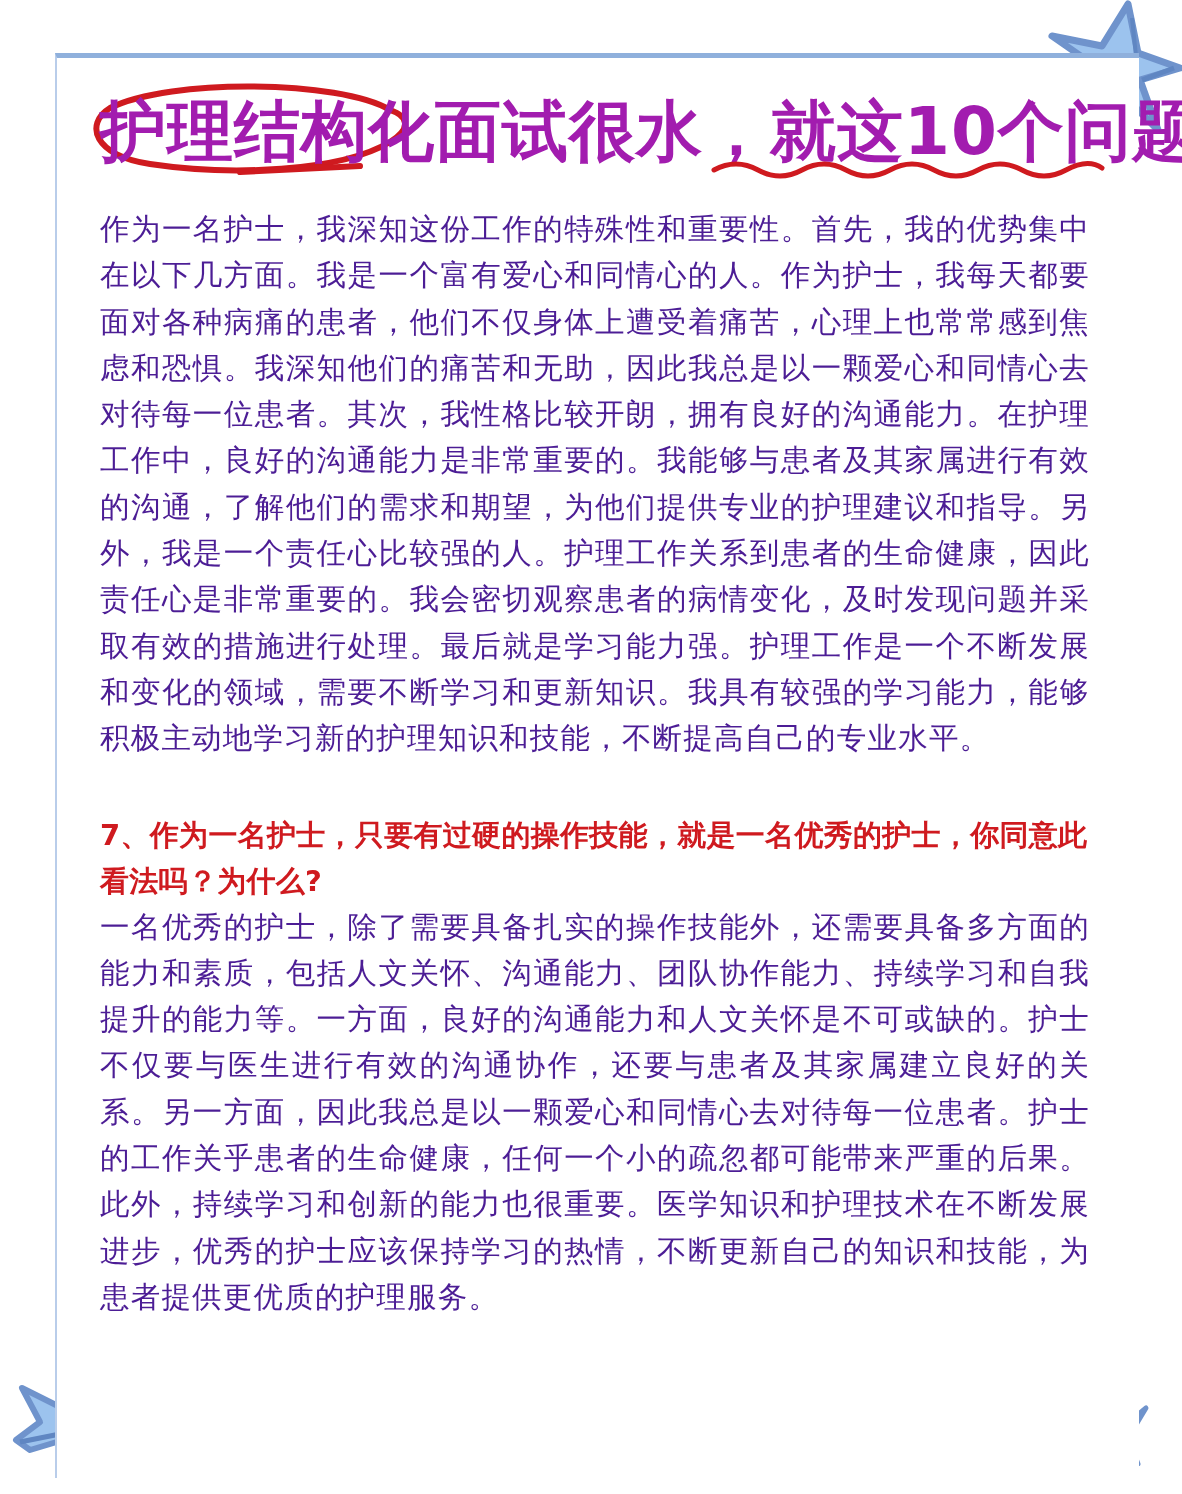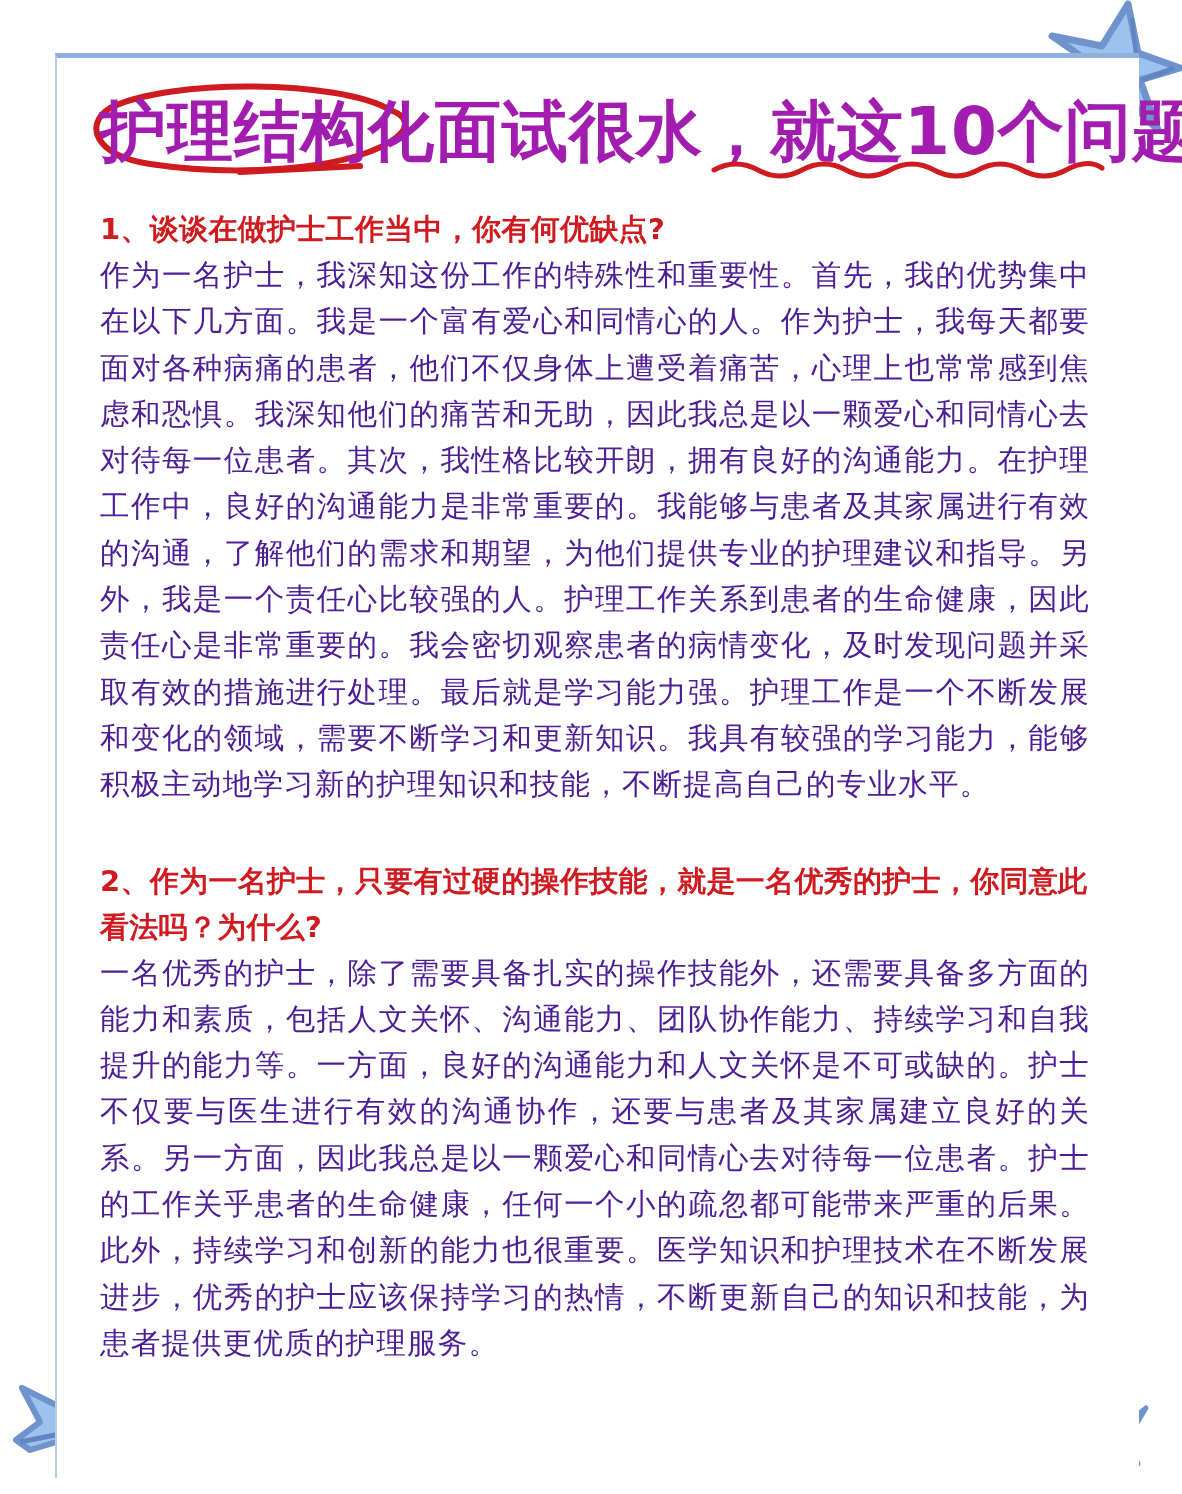--- a/index.html
+++ b/index.html
@@ -69,21 +69,20 @@
   <div class="title">
     <span class="part">护理结构化</span><span class="part">面试很水，</span><span class="part">就这10个问题</span>
   </div>
   <svg class="wave-svg" width="400" height="30" viewBox="0 0 400 30">
     <path d="M4,16 Q26,4 48,16 T92,16 T136,16 T180,16 T224,16 T268,16 T312,16 T356,16 T392,14" fill="none" stroke="#cf1a1f" stroke-width="5" stroke-linecap="round"></path>
   </svg>
 </div>
 
 <div class="content">
   <section>
-    <p class="q">1、谈谈在做护士工作当中，你有何优缺点?</p>
     <p class="a">作为一名护士，我深知这份工作的特殊性和重要性。首先，我的优势集中在以下几方面。我是一个富有爱心和同情心的人。作为护士，我每天都要面对各种病痛的患者，他们不仅身体上遭受着痛苦，心理上也常常感到焦虑和恐惧。我深知他们的痛苦和无助，因此我总是以一颗爱心和同情心去对待每一位患者。其次，我性格比较开朗，拥有良好的沟通能力。在护理工作中，良好的沟通能力是非常重要的。我能够与患者及其家属进行有效的沟通，了解他们的需求和期望，为他们提供专业的护理建议和指导。另外，我是一个责任心比较强的人。护理工作关系到患者的生命健康，因此责任心是非常重要的。我会密切观察患者的病情变化，及时发现问题并采取有效的措施进行处理。最后就是学习能力强。护理工作是一个不断发展和变化的领域，需要不断学习和更新知识。我具有较强的学习能力，能够积极主动地学习新的护理知识和技能，不断提高自己的专业水平。</p>
   </section>
   <div class="gap"></div>
   <section>
-    <p class="q">2、作为一名护士，只要有过硬的操作技能，就是一名优秀的护士，你同意此看法吗？为什么?</p>
+    <p class="q">7、作为一名护士，只要有过硬的操作技能，就是一名优秀的护士，你同意此看法吗？为什么?</p>
     <p class="a">一名优秀的护士，除了需要具备扎实的操作技能外，还需要具备多方面的能力和素质，包括人文关怀、沟通能力、团队协作能力、持续学习和自我提升的能力等。一方面，良好的沟通能力和人文关怀是不可或缺的。护士不仅要与医生进行有效的沟通协作，还要与患者及其家属建立良好的关系。另一方面，因此我总是以一颗爱心和同情心去对待每一位患者。护士的工作关乎患者的生命健康，任何一个小的疏忽都可能带来严重的后果。此外，持续学习和创新的能力也很重要。医学知识和护理技术在不断发展进步，优秀的护士应该保持学习的热情，不断更新自己的知识和技能，为患者提供更优质的护理服务。</p>
   </section>
 </div>
 
 </body></html>

